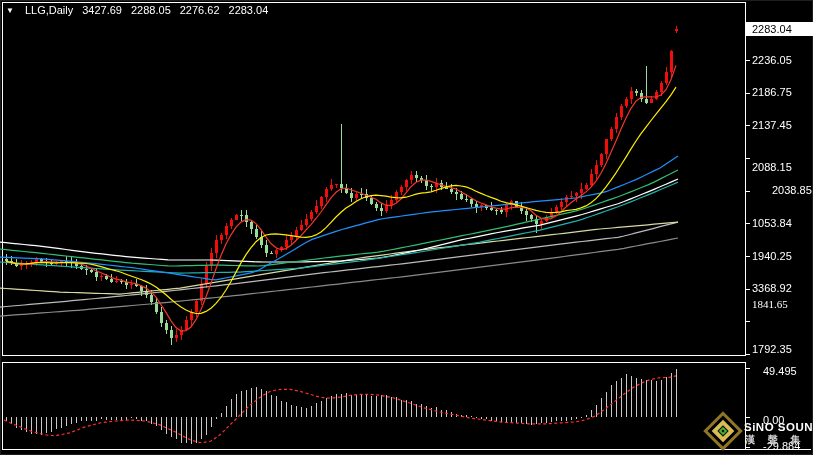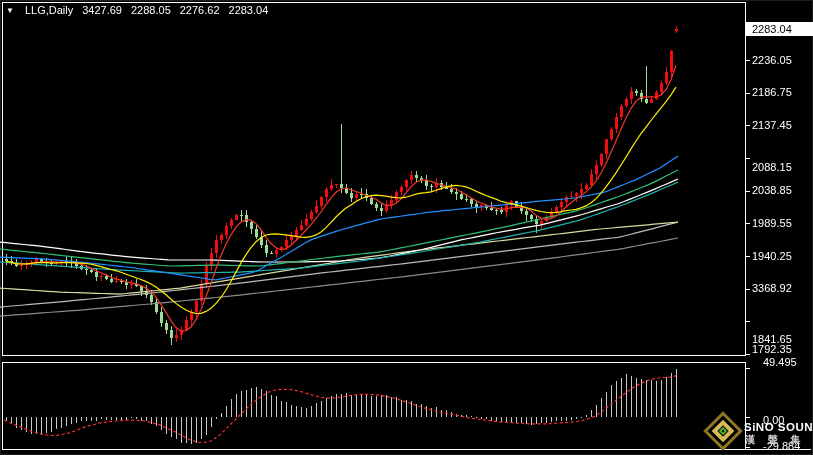--- a/index.html
+++ b/index.html
@@ -467,35 +467,35 @@
 
   <div id="price-axis">
       <div class="axis-label" style="top: 53.6215px;">2236.05</div>
       <div class="tick" style="top: 60.1215px;"></div>
       <div class="axis-label" style="top: 86.2729px;">2186.75</div>
       <div class="tick" style="top: 92.7729px;"></div>
       <div class="axis-label" style="top: 118.924px; text-align: center;">2137.45</div>
       <div class="tick" style="top: 125.424px;"></div>
       <div class="axis-label" style="top: 161px;">2088.15</div>
       <div class="tick" style="top: 158.076px;"></div>
-      <div class="axis-label" style="top: 184.227px;">2038.85</div>
+      <div class="axis-label" style="top: 184.227px; margin-left: 20px;">2038.85</div>
       <div class="tick" style="top: 190.727px;"></div>
-      <div class="axis-label" style="top: 216.878px;">1989.55</div>
+      <div class="axis-label" style="top: 216.878px;">1053.84</div>
       <div class="tick" style="top: 223.378px;"></div>
       <div class="axis-label" style="top: 249.53px; text-align: right;">1940.25</div>
       <div class="tick" style="top: 256.03px;"></div>
       <div class="axis-label" style="top: 282.181px;">3368.92</div>
       <div class="tick" style="top: 288.681px;"></div>
-      <div class="axis-label" style="top: 333px;">1841.65</div>
+      <div class="axis-label" style="top: 298px; font-family: Liberation Serif, serif;">1841.65</div>
       <div class="tick" style="top: 321.333px;"></div>
       <div class="axis-label" style="top: 343px;">1792.35</div>
       <div class="tick" style="top: 353.984px;"></div>
     </div>
   <div id="macd-axis">
-      <div class="macd-axis-label" style="top: 356px;">49.495</div>
+      <div class="macd-axis-label" style="top: 365px;">49.495</div>
       <div class="tick" style="top: 368.099px;"></div>
       <div class="macd-axis-label" style="top: 414px;">0.00</div>
       <div class="tick" style="top: 417px;"></div>
       <div class="macd-axis-label" style="top: 440.025px;">-29.884</div>
       <div class="tick" style="top: 446.525px;"></div>
     </div>
 
   <div id="cur-tag" style="top: 22px;">2283.04</div>
 
   <div id="logo">

